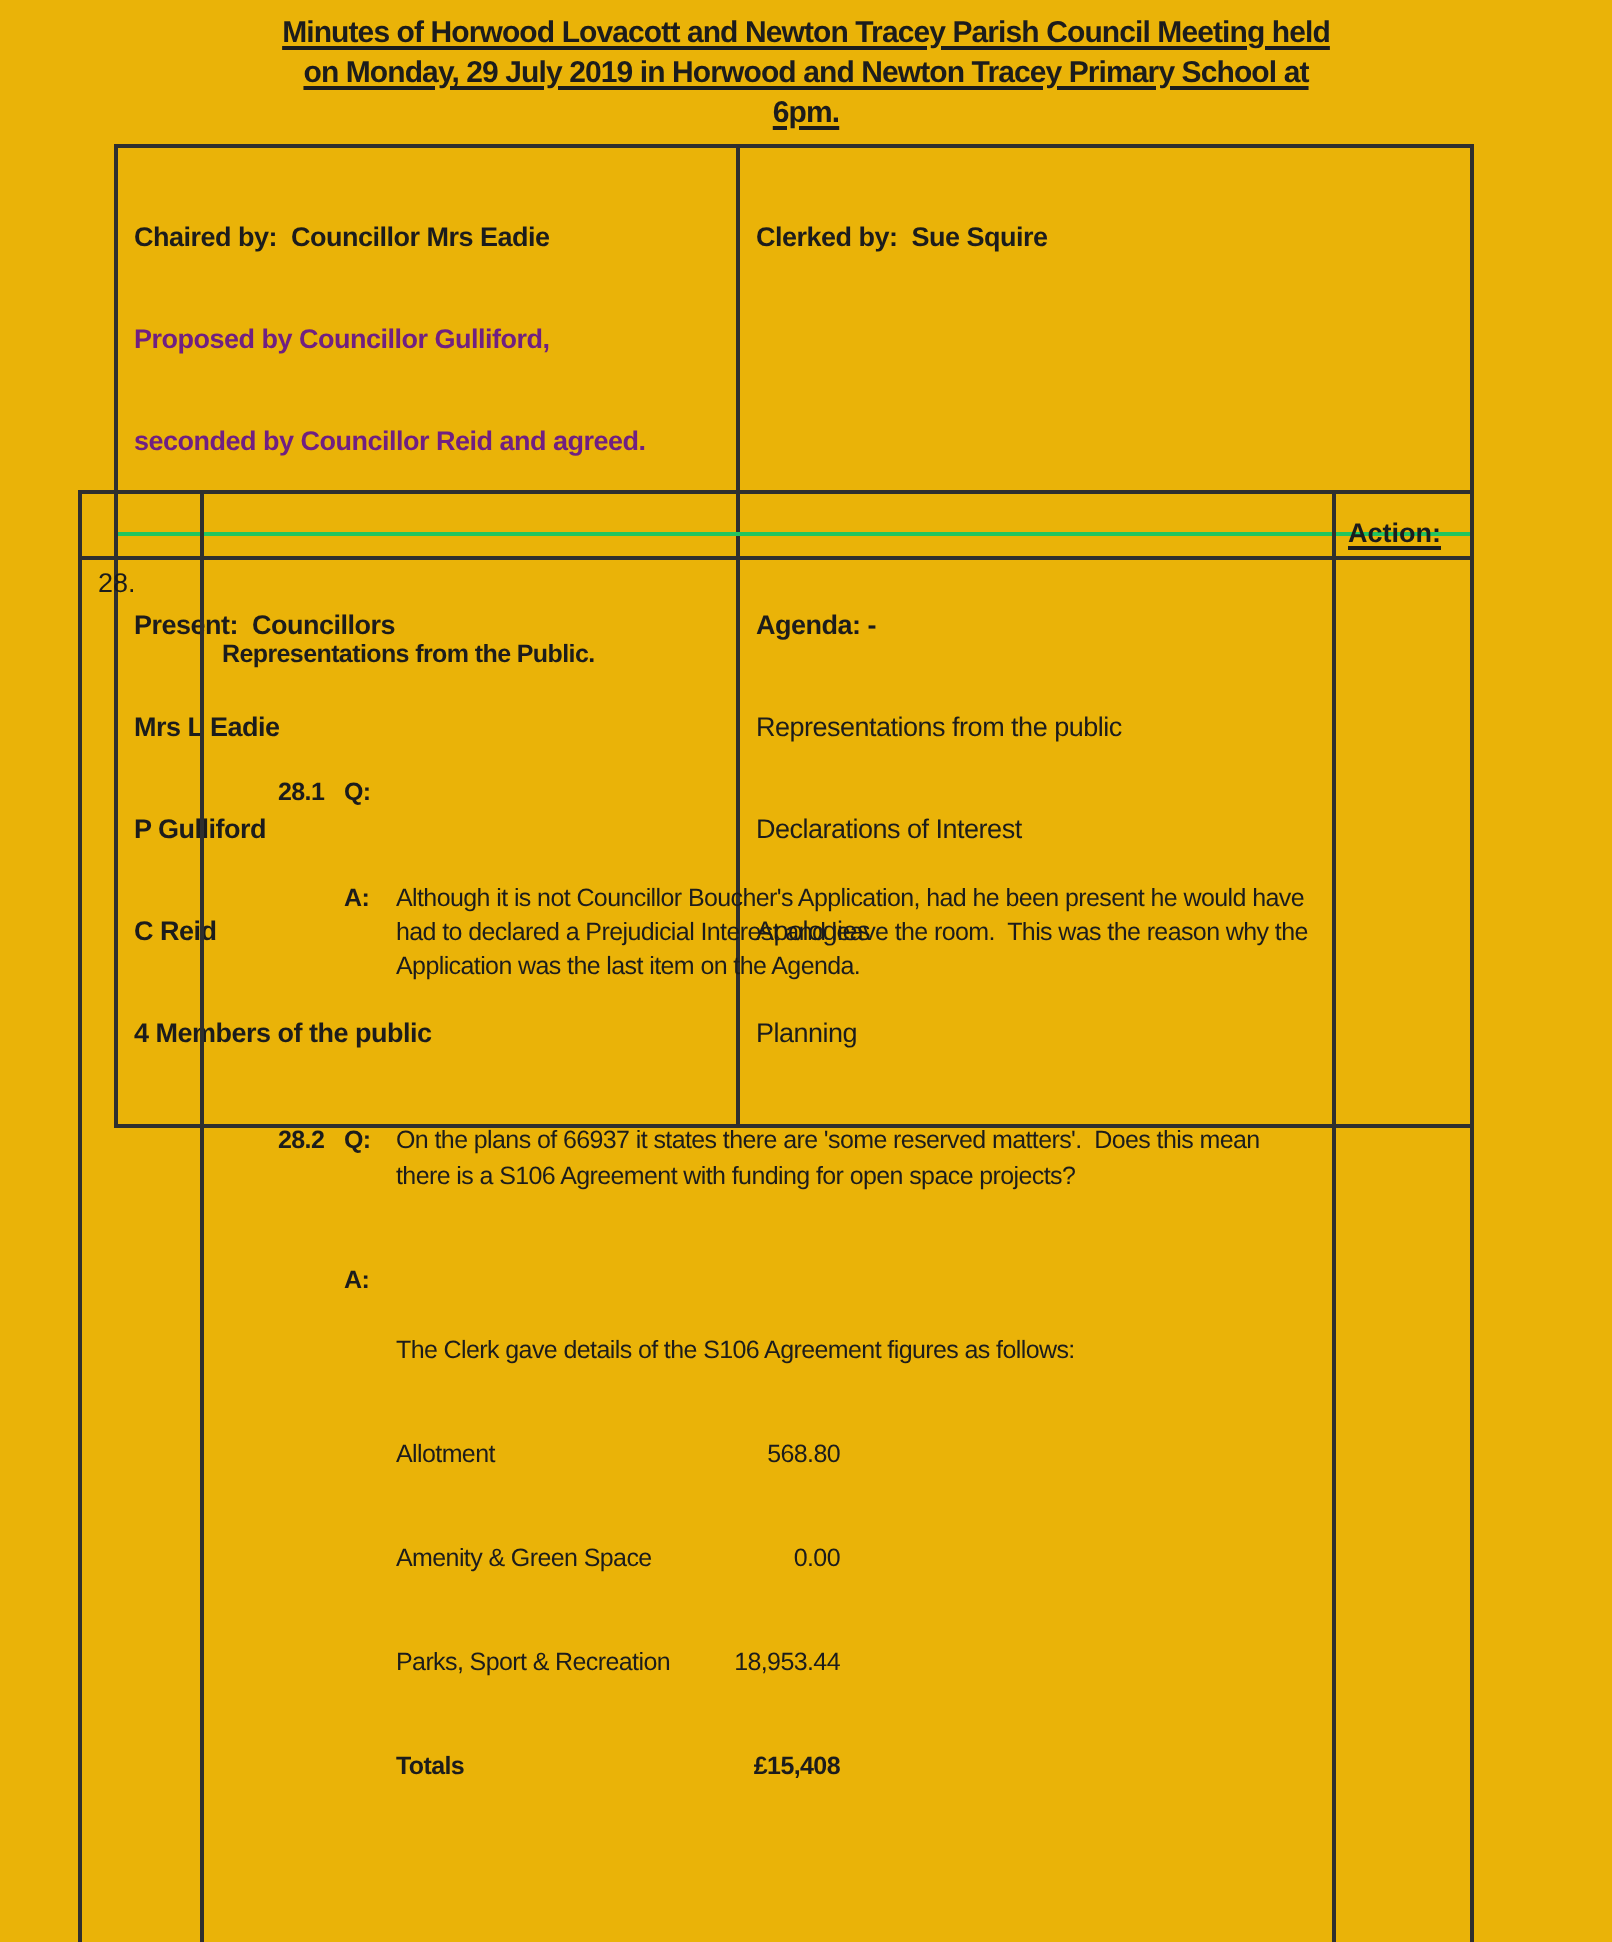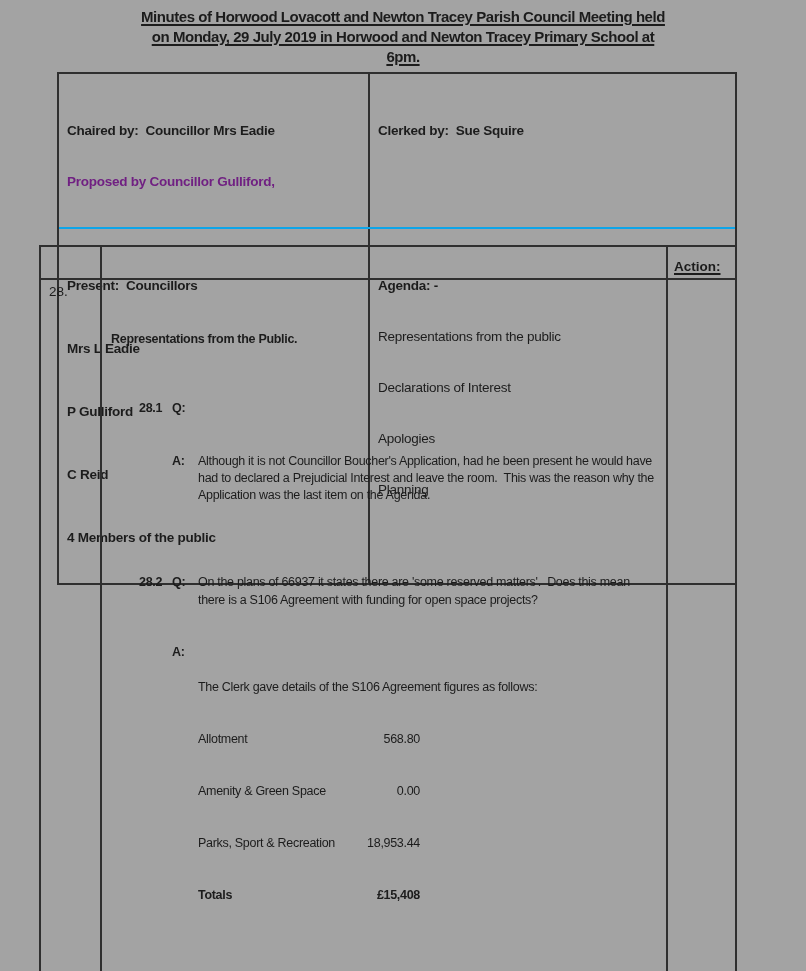--- a/index.html
+++ b/index.html
@@ -1,26 +1,26 @@
 <!DOCTYPE html>
 <html style="--purple: #702082; --red: #dd3b32;"><head>
 <meta charset="utf-8">
 <style>
   * { box-sizing: border-box; margin: 0; padding: 0; }
   html, body { background: #ffffff; }
   .page {
     position: relative;
     width: 806px;
     height: 971px;
-    background: #a3a3a3;
+    background: #eab308;
     font-family: "Liberation Sans", sans-serif;
     color: #1c1c1c;
     overflow: hidden;
   }
-  .bold { font-weight: bold; margin-top: 12px; }
+  .bold { font-weight: bold; }
   .u { text-decoration: underline; text-decoration-thickness: 1.5px; text-underline-offset: 2px; }
   .prewrap { white-space: pre-wrap; }
 
   
   .doc-title {
     padding-top: 7px;
     text-align: center;
     font-weight: bold;
     font-size: 15px;
     line-height: 20px;
@@ -32,21 +32,21 @@
     position: absolute;
     left: 57px;
     top: 72px;
     width: 680px;
     border: 2px solid #2f2f2f;
     font-size: 13.5px;
     letter-spacing: -0.25px;
     line-height: 17px;
   }
   .info-row { display: grid; grid-template-columns: 309px 1fr; }
-  .info-row + .info-row { border-top: 2px solid #0ea5e9; }
+  .info-row + .info-row { border-top: 2px solid #22c55e; }
   .info-cell { padding: 2px 8px 3px 8px; }
   .info-cell.right { border-left: 2px solid #2f2f2f; }
   .purple { color: var(--purple, #702082); font-weight: bold; }
   .gap-line { }
 
   
   .minutes-table {
     position: absolute;
     left: 39px;
     top: 245px;
@@ -96,20 +96,21 @@
     <div><span class="u">Minutes of Horwood Lovacott and Newton Tracey Parish Council Meeting held</span></div>
     <div><span class="u">on Monday, 29 July 2019 in Horwood and Newton Tracey Primary School at</span></div>
     <div><span class="u">6pm.</span></div>
   </div>
 
   <div class="info-table">
     <div class="info-row">
       <div class="info-cell prewrap">
         <div class="bold">Chaired by:  Councillor Mrs Eadie</div>
         <div class="purple">Proposed by Councillor Gulliford,</div>
+        <div class="purple">seconded by Councillor Reid and agreed.</div>
       </div>
       <div class="info-cell right prewrap">
         <div class="bold">Clerked by:  Sue Squire</div>
       </div>
     </div>
     <div class="info-row">
       <div class="info-cell prewrap">
         <div class="bold">Present:  Councillors</div>
         <div class="gap-line bold">Mrs L Eadie</div>
         <div class="bold">P Gulliford</div>

